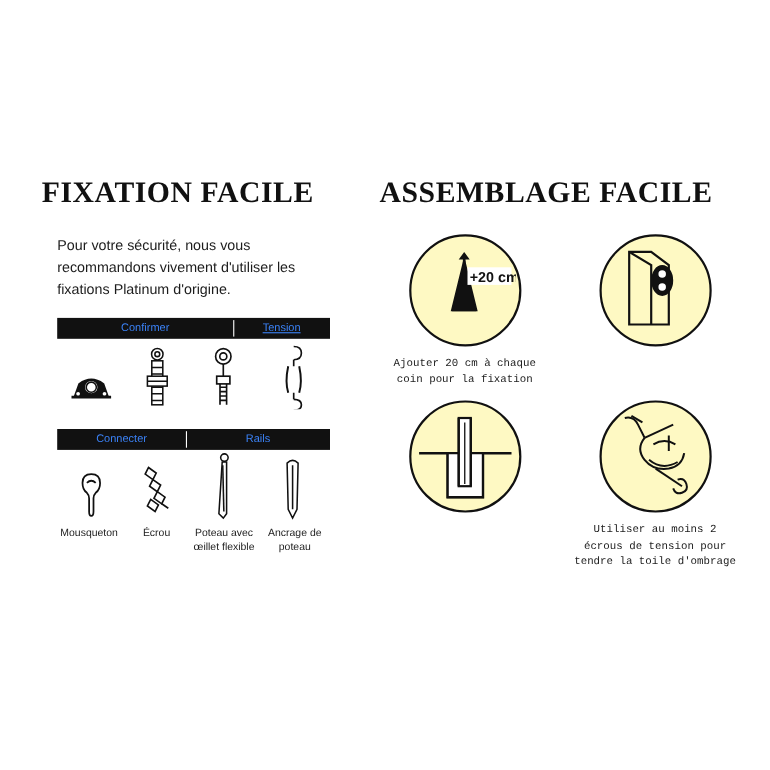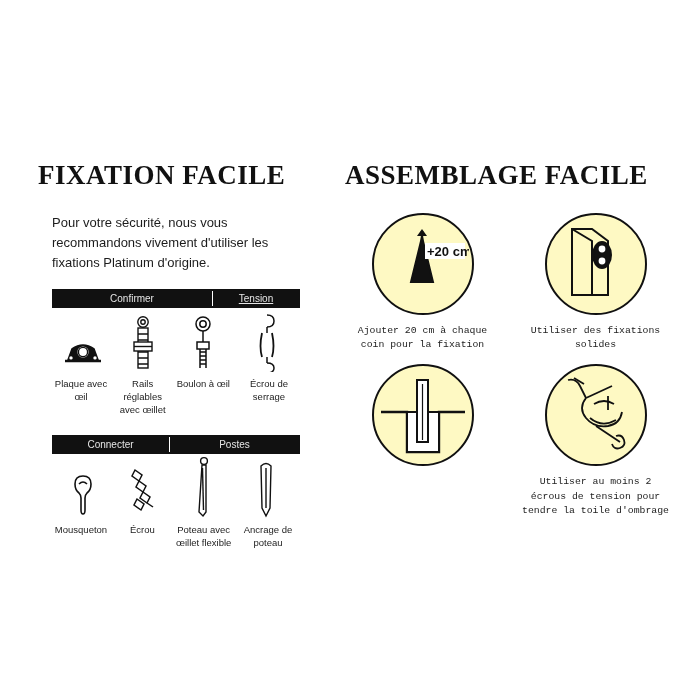--- a/index.html
+++ b/index.html
@@ -41,21 +41,21 @@
     line-height: 1.55;
     color: #1c1c1c;
     width: 248px;
     margin: 0 0 16px 14px;
   }
 
   
   .band {
     display: flex;
     background: #111111;
-    color: #e5e5e5;
+    color: #3b82f6;
     height: 19px;
     align-items: flex-end;
     width: 248px;
     margin-left: 14px;
   }
   .band .cell {
     font-size: 10px;
     text-align: center;
     line-height: 19px;
     position: relative;
@@ -216,33 +216,27 @@
             <g stroke="#111" fill="none" stroke-width="1.5">
               <path d="M16 3 q7 0 7 6 q0 6 -7 6"></path>
               <path d="M16 15 V21"></path>
               <path d="M11 21 q-3 14 0 24 M21 21 q3 14 0 24" stroke-width="1.8"></path>
               <path d="M16 45 V51"></path>
               <path d="M16 51 q7 0 7 5 q0 5 -7 5"></path>
             </g>
           </svg>
         </div>
       </div>
-      <div class="caps">
-        <div class="cap w1">Plaque avec œil</div>
-        <div class="cap w2">Rails réglables avec œillet</div>
-        <div class="cap w3">Boulon à œil</div>
-        <div class="cap w4">Écrou de serrage</div>
-      </div>
     </div>
 
     <div class="spacer-lg"></div>
 
     <div class="band band2">
       <div class="cell c1">Connecter</div>
-      <div class="cell c2">Postes</div>
+      <div class="cell c2">Rails</div>
     </div>
 
     <div class="row r2">
       <div class="figs">
 
         <div class="figcell w1">
           <svg width="30" height="46" viewBox="0 0 30 46" aria-hidden="true">
             <g stroke="#111" fill="none" stroke-width="1.6">
               <path d="M15 4 q-8 0 -8 8 q0 6 4 9 q2 2 2 5 v12 q0 4 2 4 q2 0 2 -4 V26 q0 -3 2 -5 q4 -3 4 -9 q0 -8 -8 -8 Z"></path>
               <path d="M11 12 q4 -4 8 0"></path>
@@ -317,21 +311,20 @@
           <svg width="92" height="92" viewBox="0 0 92 92" aria-hidden="true">
             <g stroke="#111" fill="none" stroke-width="2">
               <path d="M22 14 V80 H58 V26 L42 14 Z"></path>
               <path d="M22 14 L42 26 V80"></path>
               <ellipse cx="52" cy="40" rx="9" ry="13" fill="#111" stroke="#111"></ellipse>
               <circle cx="52" cy="34" r="3.4" fill="#fff" stroke="none"></circle>
               <circle cx="52" cy="46" r="3.4" fill="#fff" stroke="none"></circle>
             </g>
           </svg>
         </div>
-        <div class="tilecap">Utiliser des fixations solides</div>
       </div>
 
       <div class="tile">
         <div class="circle">
           <svg width="92" height="92" viewBox="0 0 92 92" aria-hidden="true">
             <g stroke="#111" fill="none" stroke-width="2">
               <path d="M4 46 H30 V86 H62 V46 H88" stroke="#111" stroke-width="2.4"></path>
               <path d="M30 46 h32 v40 h-32 z" fill="#fff" stroke="none"></path>
               <path d="M30 46 H62 V86 H30 Z"></path>
               <rect x="40" y="14" width="11" height="62" fill="#fff"></rect>

